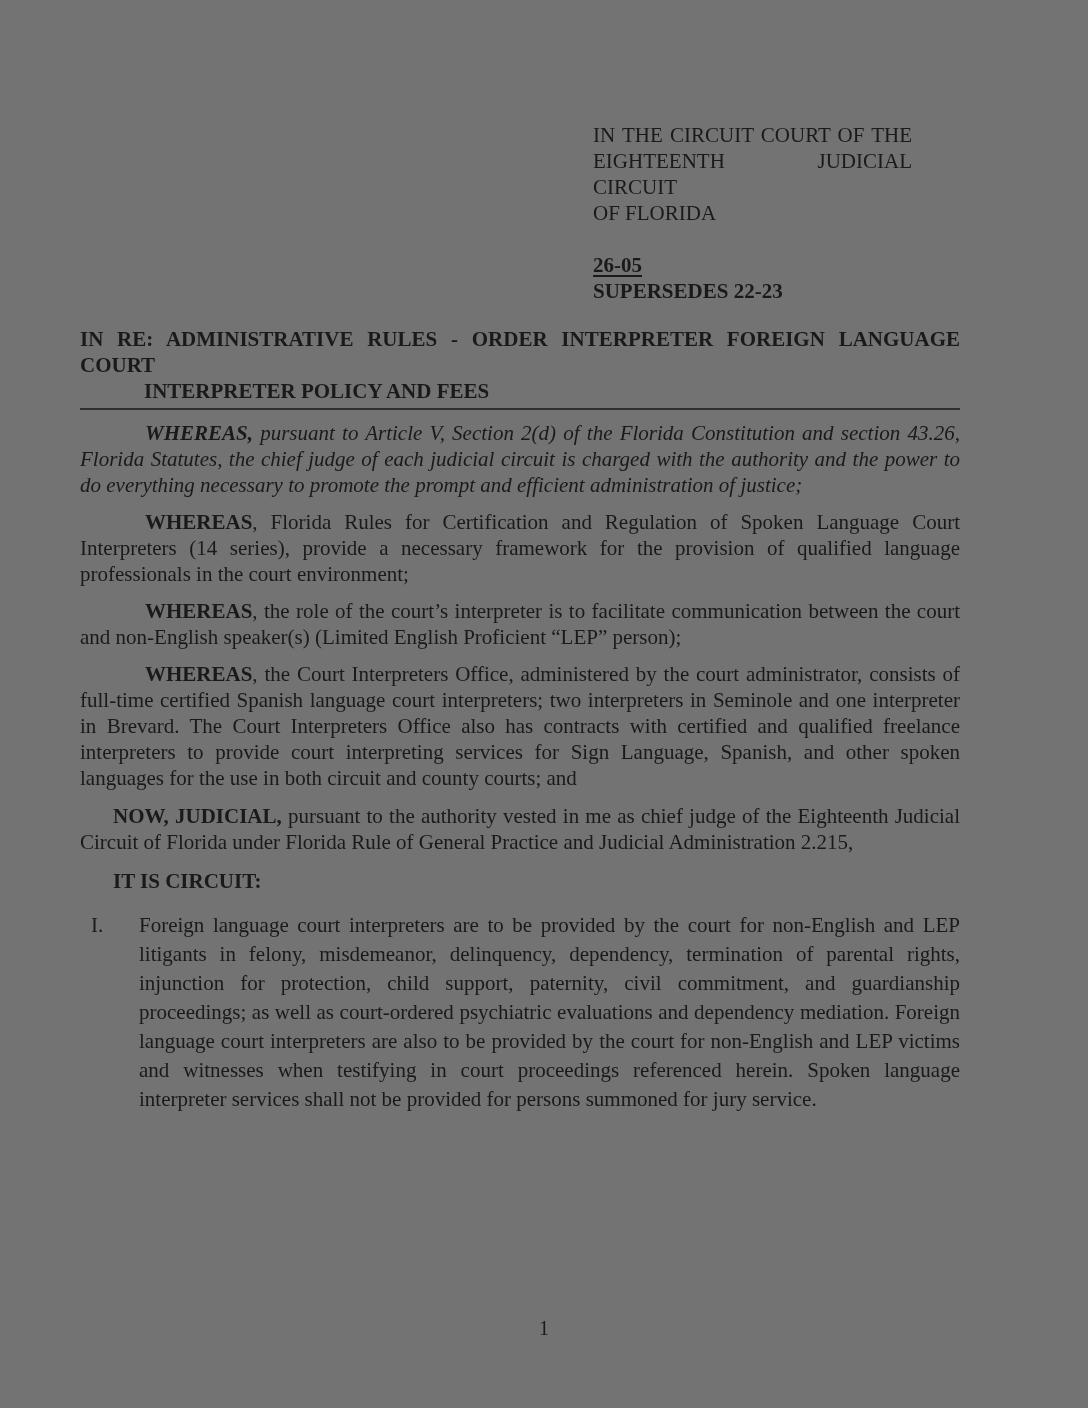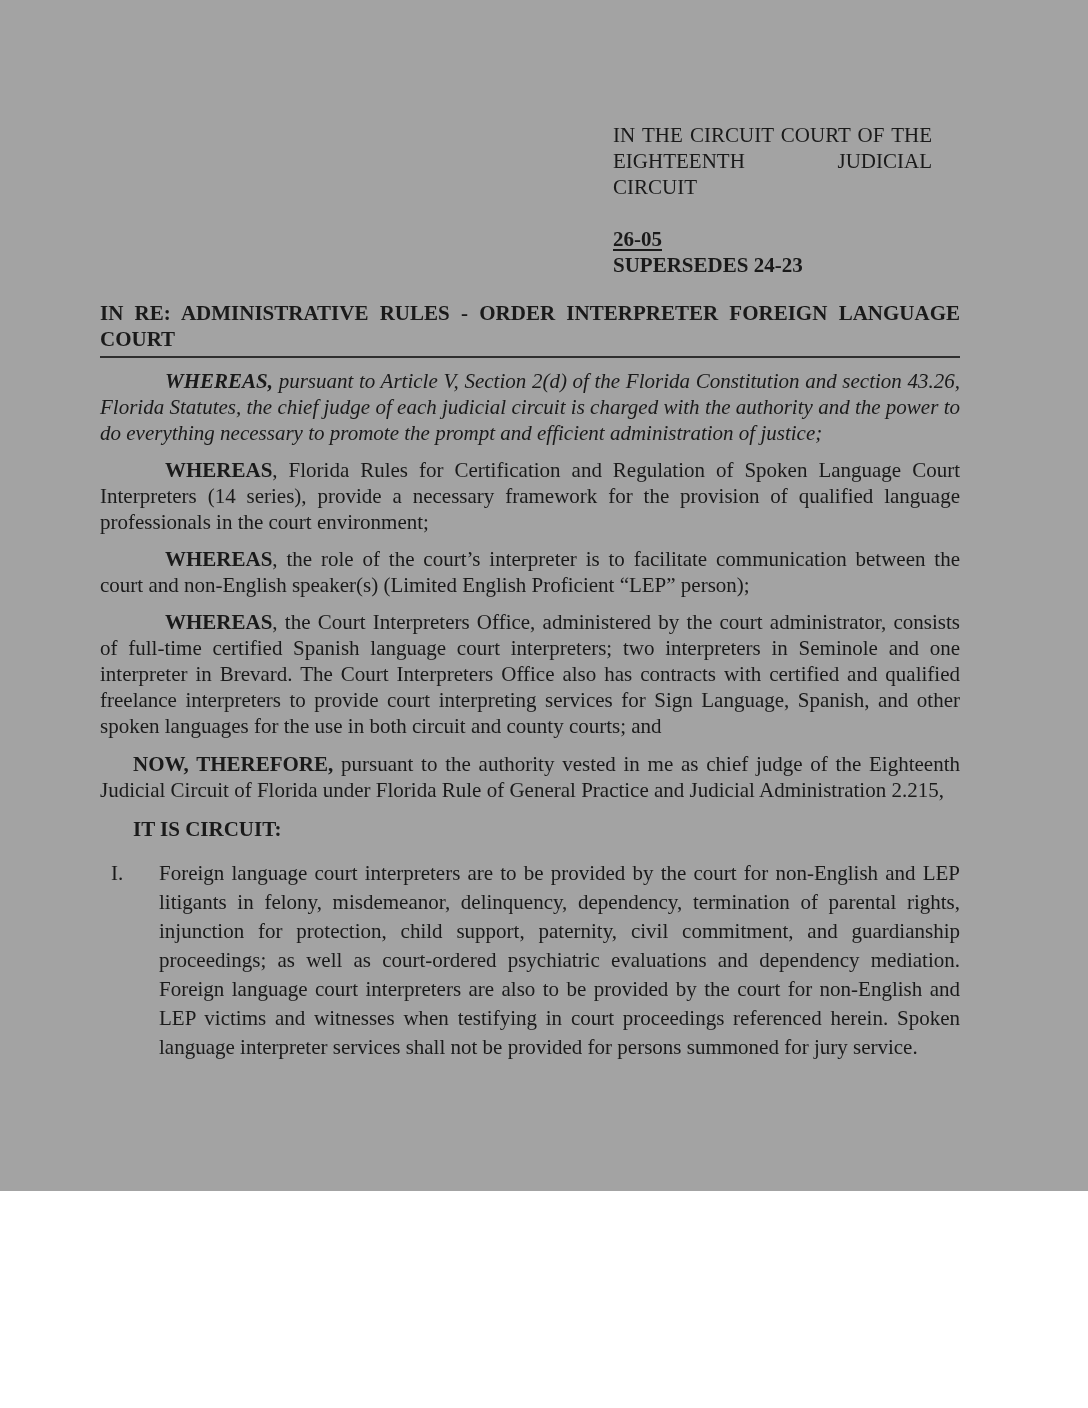--- a/index.html
+++ b/index.html
@@ -3,28 +3,28 @@
 <meta charset="utf-8">
 <style>
   html, body {
     margin: 0;
     padding: 0;
     background: #ffffff;
   }
   .page {
     position: relative;
     width: 1088px;
-    height: 1191px;
-    background: #a3a3a3;
+    height: 1408px;
+    background: #737373;
     color: #1a1a1a;
     font-family: "Liberation Serif", "DejaVu Serif", serif;
     font-size: 21px;
     line-height: 26px;
     box-sizing: border-box;
-    padding: 122px 128px 0 100px;
+    padding: 122px 128px 0 80px;
     overflow: hidden;
   }
 
   
   .head-block {
     margin-left: 513px;
     width: 319px;
   }
   .court-line {
     text-align: justify;
@@ -108,43 +108,45 @@
   }
 </style>
 </head>
 <body>
 
 <div class="page">
 
   <div class="head-block">
     <div class="court-line">IN THE CIRCUIT COURT OF THE</div>
     <div class="court-line">EIGHTEENTH JUDICIAL CIRCUIT</div>
+    <div class="court-line last">OF FLORIDA</div>
 
     <div class="order-block">
       <div><span class="order-number">26-05</span></div>
-      <div>SUPERSEDES 24-23</div>
+      <div>SUPERSEDES 22-23</div>
     </div>
   </div>
 
   <div class="title-block">
     <div class="title-line1 court-line">IN RE: ADMINISTRATIVE RULES - ORDER INTERPRETER FOREIGN LANGUAGE COURT</div>
+    <div class="title-line2">INTERPRETER POLICY AND FEES</div>
   </div>
   <hr class="title-rule">
 
   <p class="para"><span class="lead">WHEREAS,</span><span> pursuant to Article V, Section 2(d) of the Florida Constitution and section 43.26, Florida Statutes, the chief judge of each judicial circuit is charged with the authority and the power to do everything necessary to promote the prompt and efficient administration of justice;</span></p>
 
 
   <p class="para"><span class="lead">WHEREAS</span><span>, Florida Rules for Certification and Regulation of Spoken Language Court Interpreters (14 series), provide a necessary framework for the provision of qualified language professionals in the court environment;</span></p>
 
   <p class="para"><span class="lead">WHEREAS</span><span>, the role of the court’s interpreter is to facilitate communication between the court and non-English speaker(s) (Limited English Proficient “LEP” person);</span></p>
 
   <p class="para"><span class="lead">WHEREAS</span><span>, the Court Interpreters Office, administered by the court administrator, consists of full-time certified Spanish language court interpreters; two interpreters in Seminole and one interpreter in Brevard.  The Court Interpreters Office also has contracts with certified and qualified freelance interpreters to provide court interpreting services for Sign Language, Spanish, and other spoken languages for the use in both circuit and county courts; and</span></p>
 
 
-  <p class="para para-now"><span class="lead">NOW, THEREFORE,</span><span> pursuant to the authority vested in me as chief judge of the Eighteenth Judicial Circuit of Florida under Florida Rule of General Practice and Judicial Administration 2.215,</span></p>
+  <p class="para para-now"><span class="lead">NOW, JUDICIAL,</span><span> pursuant to the authority vested in me as chief judge of the Eighteenth Judicial Circuit of Florida under Florida Rule of General Practice and Judicial Administration 2.215,</span></p>
 
   <p class="ordered-head">IT IS CIRCUIT:</p>
 
   <div class="olist-item">
     <div class="olist-marker">I.</div>
     <div class="olist-text">Foreign language court interpreters are to be provided by the court for non-English and LEP litigants in felony, misdemeanor, delinquency, dependency, termination of parental rights, injunction for protection, child support, paternity, civil commitment, and guardianship proceedings; as well as court-ordered psychiatric evaluations and dependency mediation.  Foreign language court interpreters are also to be provided by the court for non-English and LEP victims and witnesses when testifying in court proceedings referenced herein. Spoken language interpreter services shall not be provided for persons summoned for jury service.</div>
   </div>
 
   <div class="page-footer">1</div>
 

